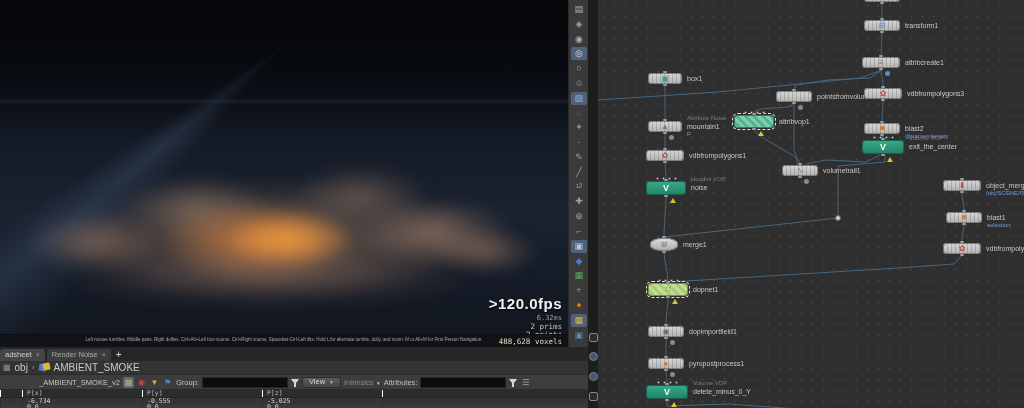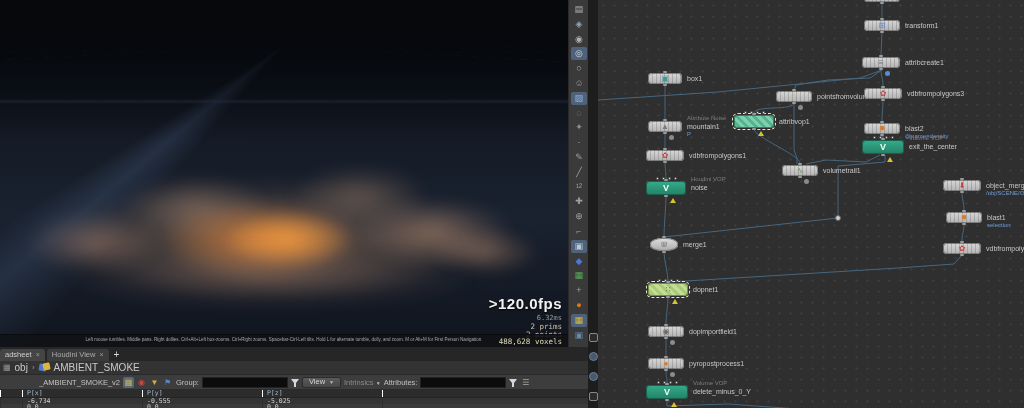--- a/index.html
+++ b/index.html
@@ -426,21 +426,21 @@
       </div>
   </div>
 
   <div id="bottom">
     <div class="tabbar" id="tabbar">
         <div class="tab">
           <span>adsheet</span>
           <span class="x">×</span>
         </div>
         <div class="tab inactive">
-          <span>Houdini View</span>
+          <span>Render Noise</span>
           <span class="x">×</span>
         </div>
         <div class="tab-add">+</div>
       </div>
 
     <div class="crumbbar">
       <span class="mini">▦</span>
       <span class="crumb-txt">obj</span>
       <span class="mini">›</span>
       <span class="node-ico">

